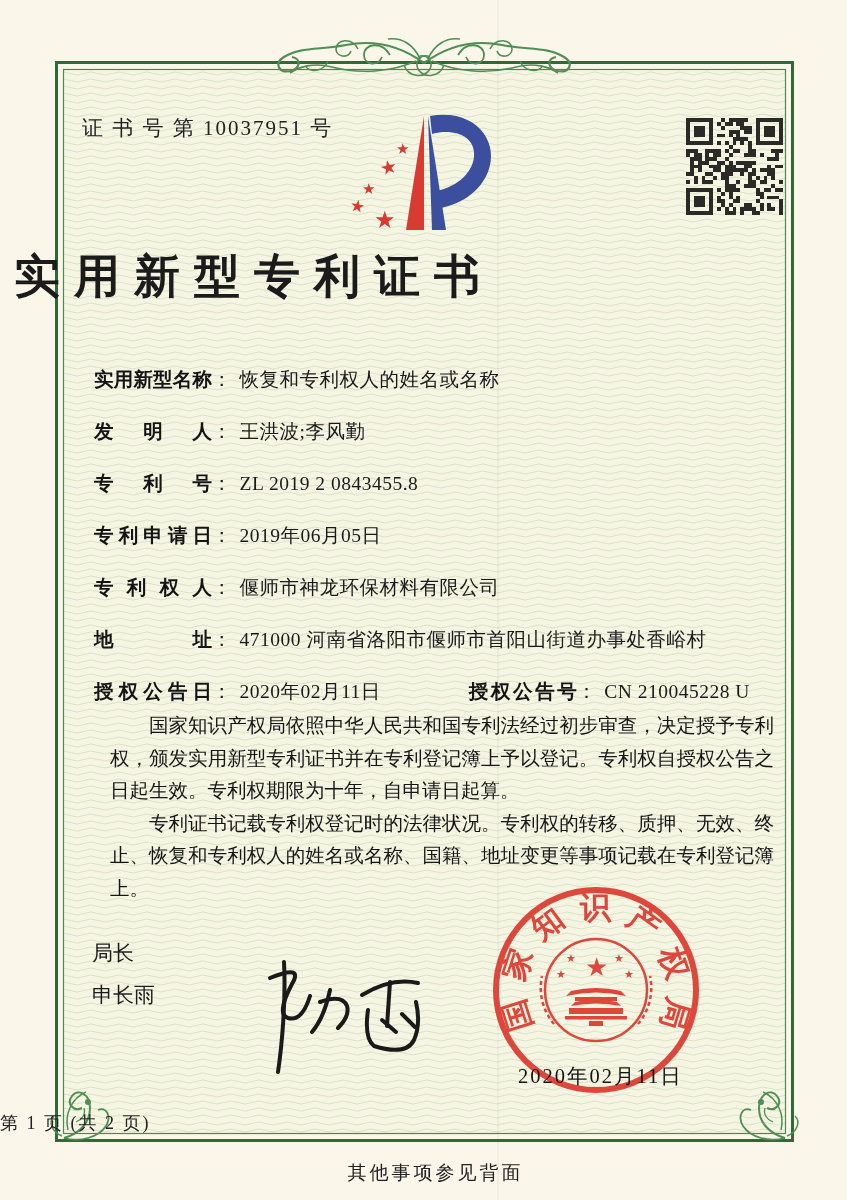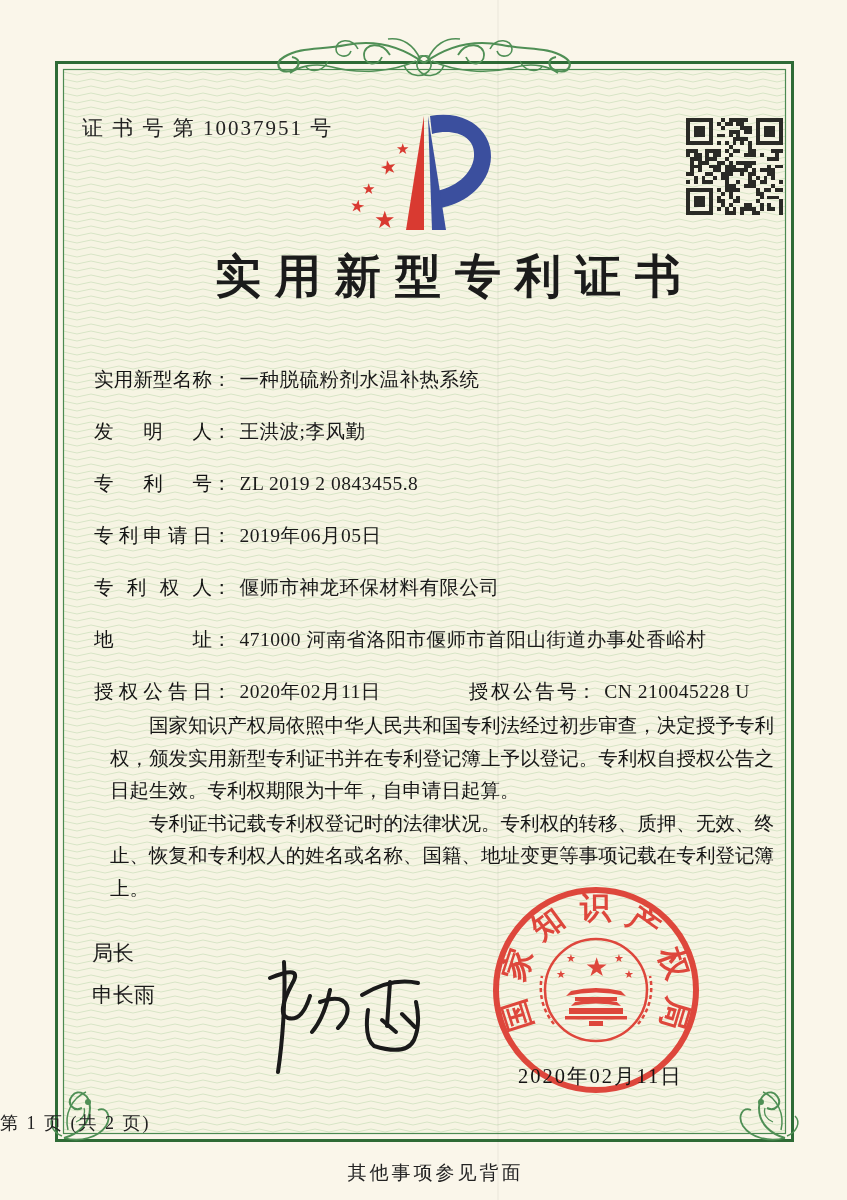--- a/index.html
+++ b/index.html
@@ -15,28 +15,28 @@
   .frame-svg{position:absolute;left:0;top:0;pointer-events:none;}
   .crease{position:absolute;left:497px;top:0;width:2px;height:1200px;background:rgba(60,60,40,0.04);}
   .certno{
     position:absolute;left:82px;top:114px;
     font-size:21px;letter-spacing:2px;color:#222;
   }
   .logo{position:absolute;left:344px;top:108px;width:162px;height:132px;}
   .qr{position:absolute;left:686px;top:118px;width:97px;height:97px;}
   .title{
     position:absolute;left:0;top:246px;width:695px;margin:0;
-    text-align:right;font-size:46px;font-weight:700;
+    text-align:left;font-size:46px;font-weight:700;
     letter-spacing:14px;text-indent:14px;color:#1b1b1b;
   }
   .fields{position:absolute;left:94px;top:366px;width:672px;font-size:19.5px;}
   .frow{height:52px;white-space:nowrap;}
   .flabel{
     display:inline-block;width:118px;vertical-align:top;
-    text-align:justify;text-align-last:justify;color:#141414;
+    text-align:justify;text-align-last:justify;color:#141414;font-weight:bold;
   }
   .fcolon{display:inline-block;margin-right:8px;}
   .fvalue{letter-spacing:0.5px;color:#1a1a1a;}
   .frow2-right{display:inline-block;margin-left:88px;}
   .frow2-right .flabel{width:108px;}
   .paras{
     position:absolute;left:110px;top:710px;width:664px;
     font-size:19.5px;line-height:32.5px;text-align:justify;color:#161616;
   }
   .paras p{margin:0;text-indent:2em;}
@@ -427,21 +427,21 @@
         <rect x="17" y="24" width="1" height="1" fill="#2a2a26"></rect>
         <rect x="18" y="24" width="1" height="1" fill="#2a2a26"></rect>
         <rect x="24" y="24" width="1" height="1" fill="#2a2a26"></rect>
       </svg>
   </div>
 
   <h1 class="title">实用新型专利证书</h1>
 
   <div class="fields">
     <div class="frow">
-      <span class="flabel">实用新型名称</span><span class="fcolon">：</span><span class="fvalue">一种脱硫粉剂水温补热系统</span>
+      <span class="flabel">实用新型名称</span><span class="fcolon">：</span><span class="fvalue">恢复和专利权人的姓名或名称</span>
     </div>
     <div class="frow">
       <span class="flabel">发明人</span><span class="fcolon">：</span><span class="fvalue">王洪波;李风勤</span>
     </div>
     <div class="frow">
       <span class="flabel">专利号</span><span class="fcolon">：</span><span class="fvalue">ZL 2019 2 0843455.8</span>
     </div>
     <div class="frow">
       <span class="flabel">专利申请日</span><span class="fcolon">：</span><span class="fvalue">2019年06月05日</span>
     </div>

